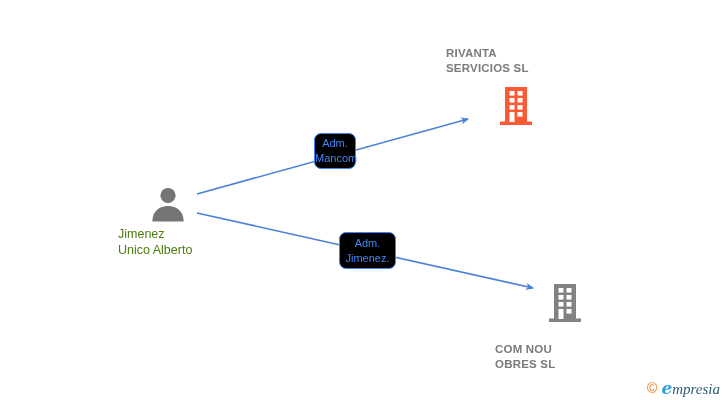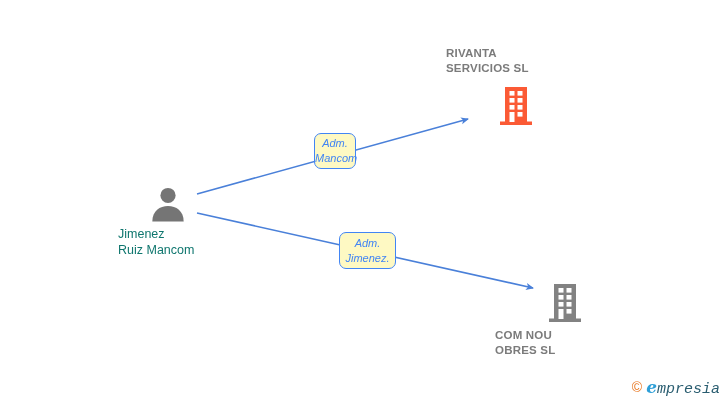--- a/index.html
+++ b/index.html
@@ -25,48 +25,47 @@
     position: absolute;
     text-align: left;
   }
 
   .node-icon { display: block; margin: 0 auto; }
 
   .person-name {
     margin-top: 4px;
     font-size: 12.5px;
     line-height: 16px;
-    color: #0f766e;
+    color: #4d7c0f;
   }
 
   .company-name {
     font-size: 11.5px;
     font-weight: bold;
     line-height: 15px;
     color: #7b7b7b;
     letter-spacing: 0.2px;
   }
 
-  .company-name.below { margin-top: 6px; }
+  .company-name.below { margin-top: 20px; }
   .company-icon-gap { margin-top: 9px; }
 
   .edge-label {
     position: absolute;
     box-sizing: border-box;
-    background: #fef9c3;
+    background: #000000;
     border: 1.5px solid #4285f4;
     border-radius: 7px;
     color: #4285f4;
     font-size: 11px;
     line-height: 15px;
     text-align: center;
     display: flex;
     flex-direction: column;
     justify-content: center;
-    font-style: italic;
   }
 
   .footer-logo {
     position: absolute;
     right: 8px;
     bottom: 2px;
     font-size: 15px;
     white-space: nowrap;
   }
   .footer-logo .copy {
@@ -77,21 +76,21 @@
   }
   .footer-logo .brand-e {
     color: #2d9fd8;
     font-family: "DejaVu Serif", serif;
     font-style: italic;
     font-weight: bold;
     font-size: 17px;
   }
   .footer-logo .brand-rest {
     color: #2a5d70;
-    font-family: Liberation Mono, monospace;
+    font-family: Liberation Serif, serif;
     font-style: italic;
     font-size: 15px;
     margin-top: 32px;
   }
 </style>
 </head>
 <body>
 
 <div class="canvas">
 
@@ -107,21 +106,21 @@
 
   <div class="node" style="left:118px; top:187px; width:100px;">
     <svg class="node-icon" width="38" height="35" viewBox="0 0 40 36">
       <g fill="#757575">
         <circle cx="20" cy="8.5" r="8"></circle>
         <path d="M3.5,36 C3.5,24.5 11.5,19.5 20,19.5 C28.5,19.5 36.5,24.5 36.5,36 Z"></path>
       </g>
     </svg>
     <div class="person-name">
       <div>Jimenez</div>
-      <div>Ruiz Mancom</div>
+      <div>Unico Alberto</div>
     </div>
   </div>
 
   <div class="node" style="left:446px; top:46px; width:140px;">
     <div class="company-name">
       <div>RIVANTA</div>
       <div>SERVICIOS  SL</div>
     </div>
     <svg class="node-icon company-icon-gap" width="34" height="40" viewBox="0 0 34 40">
       <g fill="#fb5a35">

